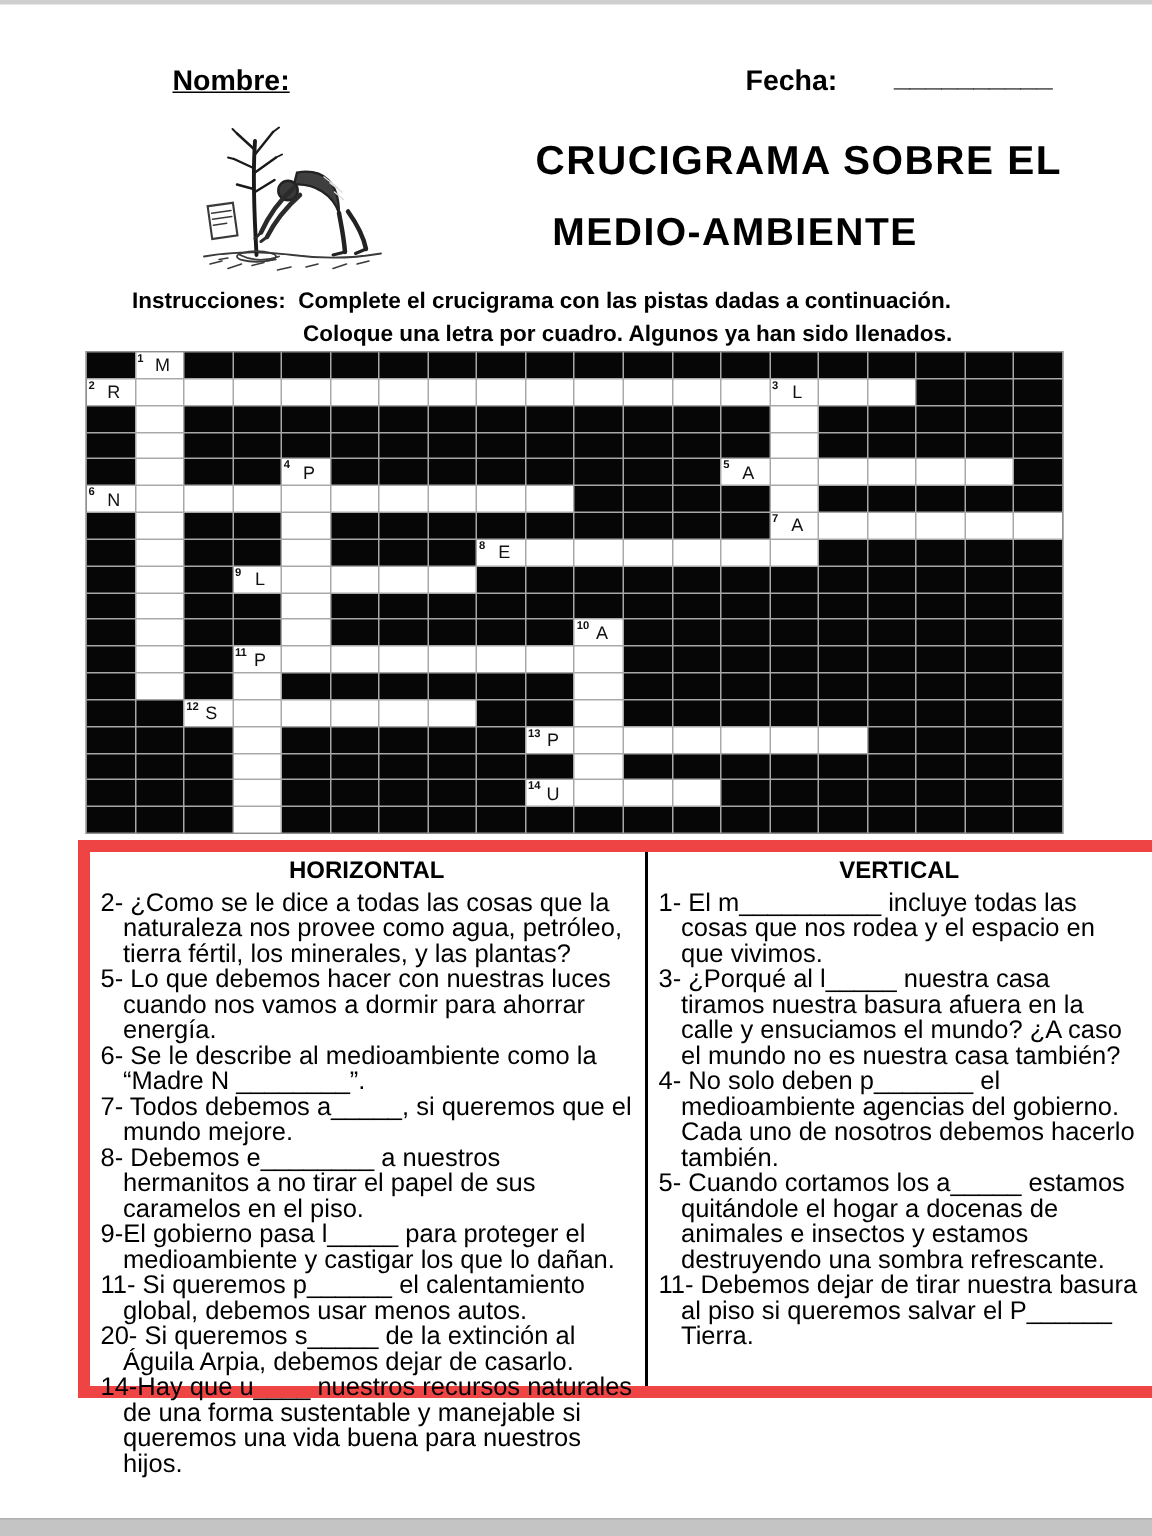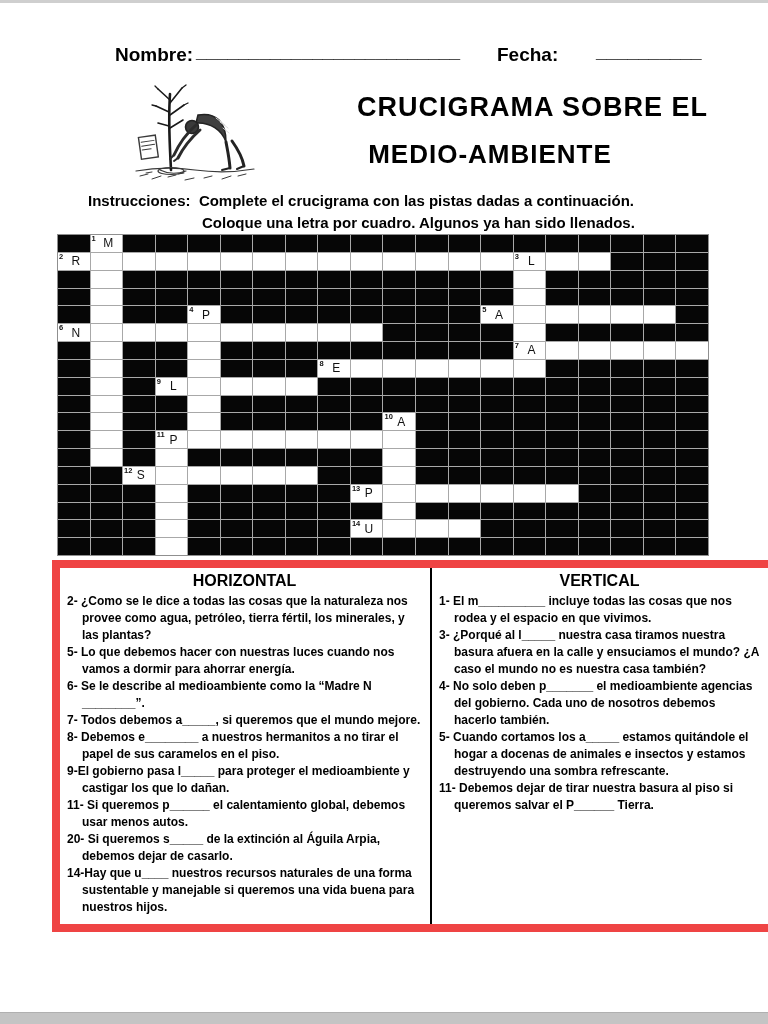--- a/index.html
+++ b/index.html
@@ -5,21 +5,21 @@
   html,body{margin:0;padding:0;}
   body{
     width:768px;height:1024px;position:relative;overflow:hidden;
     background:#ffffff;font-family:"Liberation Sans",sans-serif;color:#000;
   }
   .scan-edge-top{position:absolute;left:0;top:0;width:768px;height:3px;background:#cfcfcf;}
   .scan-edge-bottom{position:absolute;left:0;top:1012px;width:768px;height:12px;background:#c4c4c4;border-top:1px solid #b0b0b0;}
 
   
   .name-row{position:absolute;left:0;top:44px;width:768px;height:30px;font-size:19px;font-weight:bold;}
-  .name-label{position:absolute;left:115px;top:0;}
+  .name-label{position:absolute;left:115px;top:0;text-decoration:underline;}
   .name-blank{position:absolute;left:196px;top:-3px;letter-spacing:0;}
   .date-label{position:absolute;left:497px;top:0;}
   .date-blank{position:absolute;left:568px;top:-3px;margin-left:28px;}
 
   .title-block{position:absolute;left:272px;top:92px;width:436px;text-align:center;}
   .title-line1{font-size:27px;font-weight:bold;letter-spacing:1px;text-align:right;}
   .title-line2{font-size:26px;font-weight:bold;margin-top:16px;letter-spacing:1px;}
 
   .instructions{position:absolute;left:88px;top:190px;width:600px;font-size:15px;font-weight:bold;line-height:22px;}
   .instructions .cont{padding-left:114px;}
@@ -43,30 +43,29 @@
 
   
   .clue-box{
     position:absolute;left:52px;top:560px;width:724px;height:372px;
     border:8px solid #ef4444;box-sizing:border-box;display:flex;background:#fff;
   }
   .clue-col{box-sizing:border-box;padding:3px 8px 0 7px;}
   .clue-col.left{width:372px;border-right:2px solid #000;}
   .clue-col.right{flex:1;}
   .clue-title{text-align:center;font-size:16px;font-weight:bold;line-height:20px;margin-bottom:2px;}
-  .clue{font-size:12px;font-weight:bold;line-height:17px;padding-left:15px;text-indent:-15px;}
+  .clue{font-size:17px;font-weight:normal;line-height:17px;padding-left:15px;text-indent:-15px;}
 </style>
 </head>
 <body>
 
 <div class="scan-edge-top"></div>
 
 <div class="name-row">
   <span class="name-label">Nombre:</span>
-  <span class="name-blank">_________________________</span>
   <span class="date-label">Fecha:</span>
   <span class="date-blank">__________</span>
 </div>
 
 <svg class="clipart" viewBox="0 0 130 108" aria-hidden="true">
   <g stroke="#3a3a3a" fill="none" stroke-width="1.6" stroke-linecap="round">
 
     <path d="M6,93 Q35,88 65,92 T124,91" stroke-width="1.2"></path>
     <path d="M10,98 l8,-2 M22,101 l9,-3 M38,99 l8,-2 M55,102 l9,-2 M74,100 l8,-2 M92,101 l9,-3 M108,98 l8,-2 M16,95 l6,-1 M48,96 l6,-1" stroke-width="1"></path>
     <path d="M30,92 q12,6 26,1" stroke-width="1.2"></path>

